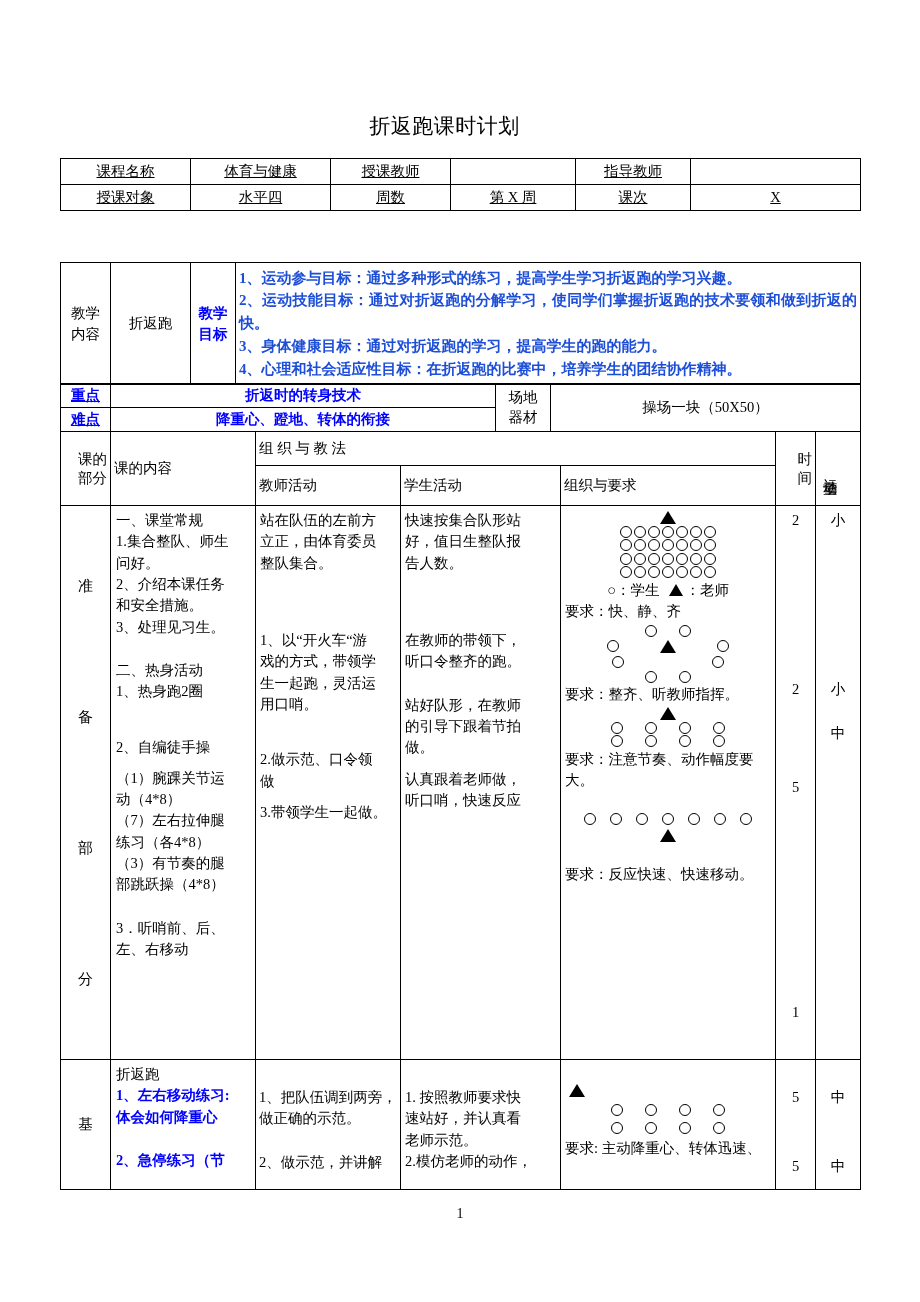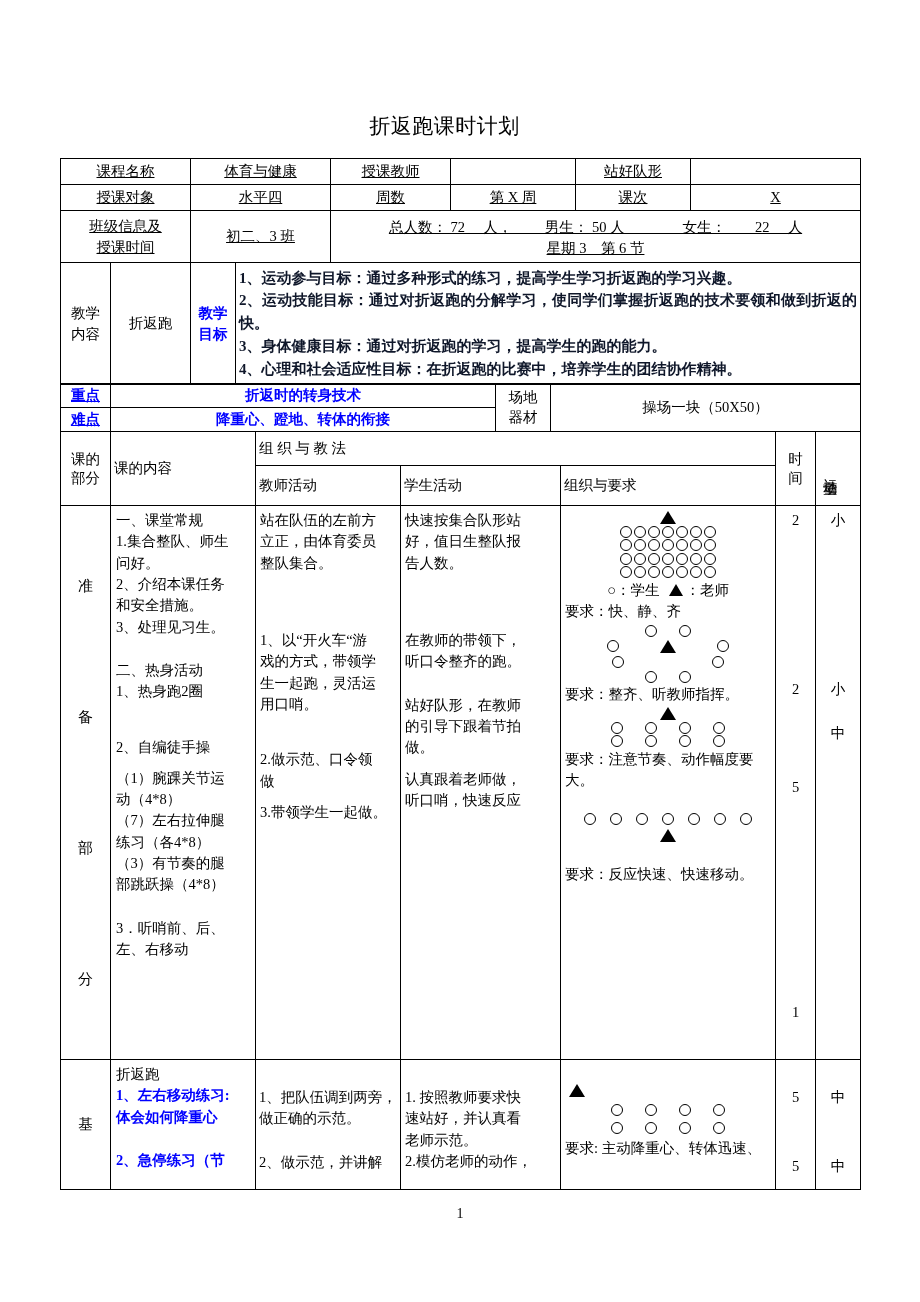--- a/index.html
+++ b/index.html
@@ -57,21 +57,21 @@
   #body-table td {
     vertical-align: top;
     text-align: left;
     font-size: 14.5px;
     line-height: 1.47;
   }
   #body-table td.ctr { text-align: center; vertical-align: middle; }
 
   .obj-cell { padding: 2px 4px 2px 6px; }
   .obj-line {
-    color: #0f172a;
+    color: #1d4ed8;
     font-weight: bold;
     font-size: 15px;
     line-height: 1.52;
     text-align: justify;
   }
 
   
   .vlabel {
     display: flex;
     flex-direction: column;
@@ -87,21 +87,21 @@
     vertical-align: middle !important;
     font-size: 15px;
   }
   .vert-txt {
     writing-mode: vertical-rl;
     text-orientation: upright;
     letter-spacing: 2px;
     display: inline-block;
   }
   .stack-ctr {
-    text-align: center;
+    text-align: right;
     line-height: 1.25;
   }
 
   
   .form {
     text-align: center;
     line-height: 1.0;
     margin: 2px 0 1px 0;
   }
   .frow {
@@ -171,41 +171,30 @@
       <col style="width:125px">
         <col style="width:115px">
         <col style="width:170px">
     </colgroup>
     <tbody>
       <tr>
         <td>课程名称</td>
         <td>体育与健康</td>
         <td>授课教师</td>
         <td></td>
-        <td>站好队形</td>
+        <td>指导教师</td>
         <td></td>
       </tr>
       <tr>
         <td>授课对象</td>
         <td>水平四</td>
         <td>周数</td>
         <td>第 X 周</td>
         <td>课次</td>
         <td>X</td>
-      </tr>
-      <tr>
-        <td class="lbl2" style="height:52px">
-          <div>班级信息及</div>
-          <div>授课时间</div>
-        </td>
-        <td>初二、3 班</td>
-        <td class="left top" colspan="4" style="padding-top:3px">
-          <div>总人数： 72　 人，　　 男生： 50 人　　　　女生：　　22　 人</div>
-          <div>星期 3　第 6 节</div>
-        </td>
       </tr>
     </tbody>
   </table>
 
   <table class="t" id="obj-table" style="top:262px">
     <colgroup>
       <col style="width:50px">
         <col style="width:80px">
         <col style="width:45px">
         <col style="width:625px">

